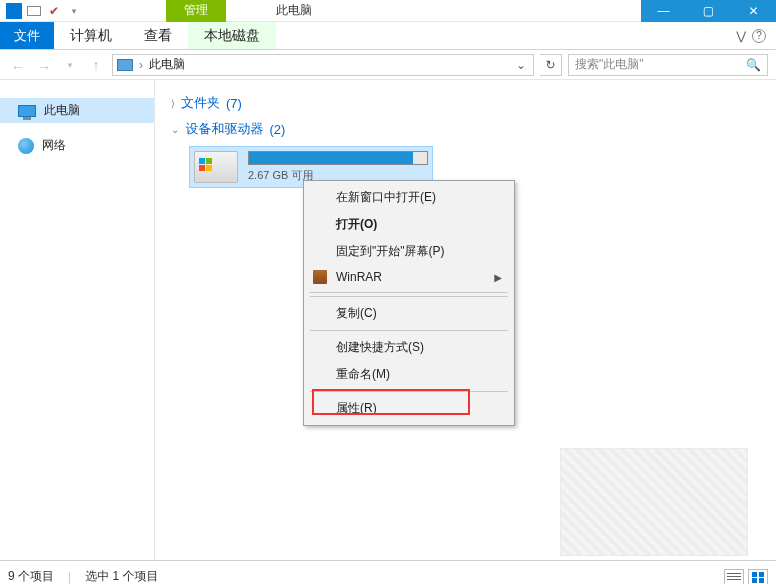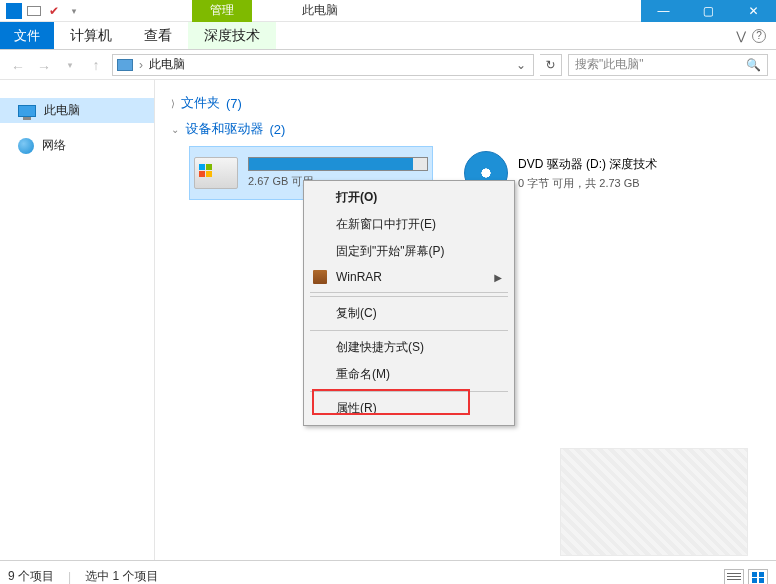--- a/index.html
+++ b/index.html
@@ -5,21 +5,21 @@
   * { box-sizing: border-box; margin: 0; padding: 0; font-family: "Microsoft YaHei", "Segoe UI", sans-serif; }
   body { width: 776px; height: 584px; background: #fff; position: relative; overflow: hidden; font-size: 12px; }
 
   
   .titlebar { height: 22px; background: #fff; display: flex; align-items: center; border-bottom: 1px solid #e5e5e5; }
   .titlebar-left { display: flex; align-items: center; gap: 4px; padding-left: 6px; }
   .app-icon { width: 16px; height: 16px; background: #0078d7; display: inline-block; }
   .qat-icon { width: 16px; height: 16px; display: inline-flex; align-items: center; justify-content: center; }
   .qat-folder { background: #fff; border: 1px solid #888; width: 14px; height: 10px; }
   .qat-check { color: #d13438; font-size: 12px; }
-  .ribbon-tab-contextual { margin-left: 110px; background: #7fba00; color: #fff; padding: 3px 18px; font-size: 12px; }
+  .ribbon-tab-contextual { margin-left: 84px; background: #7fba00; color: #fff; padding: 3px 18px; font-size: 12px; }
   .title-text { margin-left: 50px; font-size: 12px; color: #333; }
   .wincontrols { margin-left: auto; display: flex; }
   .winbtn { width: 45px; height: 22px; background: #1e90d6; color: #fff; display: flex; align-items: center; justify-content: center; font-size: 12px; }
 
   
   .ribbon { height: 28px; display: flex; align-items: stretch; background: #fff; border-bottom: 1px solid #d1d1d1; }
   .ribbon-file { background: #0078d7; color: #fff; padding: 0 14px; display: flex; align-items: center; font-size: 13px; }
   .ribbon-tab { padding: 0 16px; display: flex; align-items: center; font-size: 14px; color: #222; }
   .ribbon-tab-tools { background: #eaffea; }
   .ribbon-expand { margin-left: auto; padding: 0 10px; display: flex; align-items: center; color: #666; }
@@ -100,21 +100,21 @@
     <div class="winbtn">―</div>
     <div class="winbtn">▢</div>
     <div class="winbtn">✕</div>
   </div>
 </div>
 
 <div class="ribbon">
   <div class="ribbon-file">文件</div>
   <div class="ribbon-tab">计算机</div>
   <div class="ribbon-tab">查看</div>
-  <div class="ribbon-tab ribbon-tab-tools">深度技术</div>
+  <div class="ribbon-tab ribbon-tab-tools">本地磁盘</div>
   <div class="ribbon-expand">⋁ <span style="margin-left:6px;border:1px solid #888;border-radius:50%;width:14px;height:14px;display:inline-flex;align-items:center;justify-content:center;font-size:10px;">?</span></div>
 </div>
 
 <div class="navbar">
   <div class="navbtn">←</div>
   <div class="navbtn">→</div>
   <div class="navbtn" style="font-size:9px;">▾</div>
   <div class="navbtn">↑</div>
   <div class="addrbar">
     <span class="addr-icon"></span>
@@ -159,39 +159,32 @@
       <div class="drive-item selected">
         <div class="drive-icon win"></div>
         <div class="drive-info">
           <div class="drive-bar">
               <div class="drive-bar-fill" id="fill0" style="width: 92%;"></div>
             </div>
           <div class="drive-stats">2.67 GB 可用</div>
         </div>
       </div>
 
-      <div class="drive-item" style="border:1px solid transparent;">
-        <div class="dvd-icon"></div>
-        <div class="drive-info">
-          <div class="drive-name">DVD 驱动器 (D:) 深度技术</div>
-          <div class="drive-stats">0 字节 可用，共 2.73 GB</div>
-        </div>
-      </div>
     </div>
 
     <div class="watermark"></div>
   </div>
 </div>
 
 <div class="context-menu" id="ctxmenu">
+    <div class="cm-item">
+      <span>在新窗口中打开(E)</span>
+    </div>
     <div class="cm-item bold">
       <span>打开(O)</span>
-    </div>
-    <div class="cm-item">
-      <span>在新窗口中打开(E)</span>
     </div>
     <div class="cm-item">
       <span>固定到"开始"屏幕(P)</span>
     </div>
     <div class="cm-item">
       <span class="cm-icon">
         <span class="winrar-icon"></span>
       </span>
       <span>WinRAR</span>
       <span class="arrow">▶</span>

